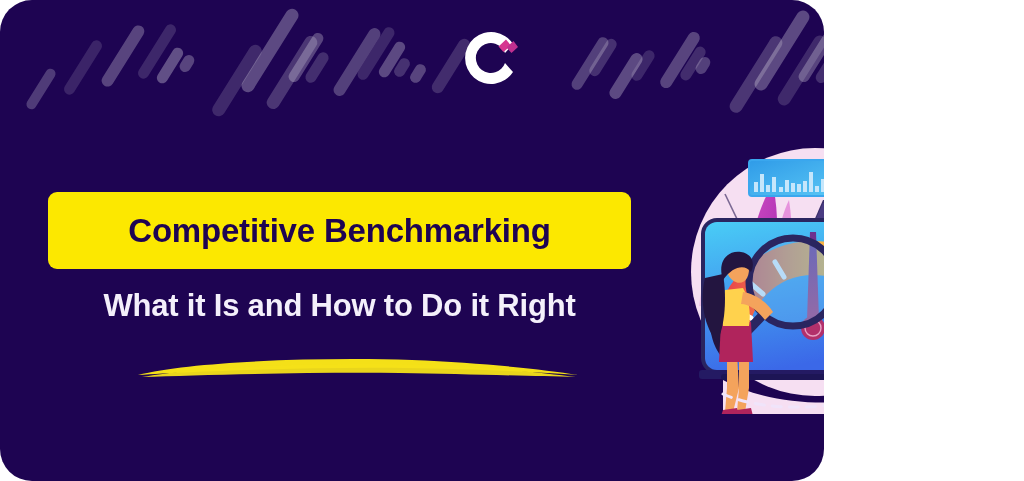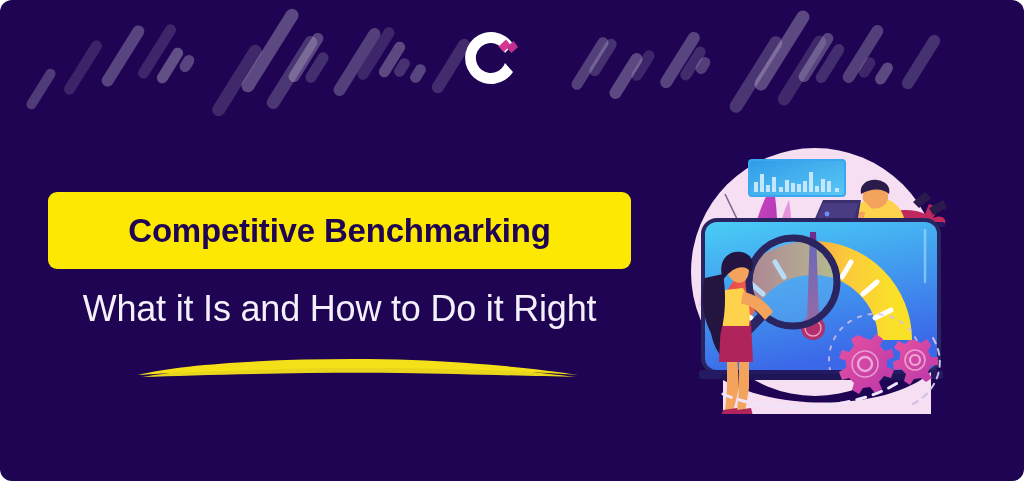--- a/index.html
+++ b/index.html
@@ -9,24 +9,24 @@
   }
   body {
     width: 1024px;
     height: 481px;
     overflow: hidden;
     font-family: "Liberation Sans", sans-serif;
   }
 
   #banner {
     position: relative;
-    width: 1024px;
+    width: 824px;
     height: 481px;
     background: #1e0452;
-    border-radius: 12px;
+    border-radius: 32px;
     overflow: hidden;
   }
 
   
   #dash-pattern {
     position: absolute;
     left: 0;
     top: 0;
     width: 1024px;
     height: 125px;
@@ -67,22 +67,22 @@
     color: #1e0452;
     letter-spacing: -0.2px;
     white-space: nowrap;
   }
   #subtitle-text {
     position: absolute;
     left: 48px;
     top: 288px;
     width: 583px;
     text-align: center;
-    font-size: 36px;
-    font-weight: normal;
+    font-size: 31px;
+    font-weight: bold;
     color: #f4f0fb;
     letter-spacing: -0.2px;
     white-space: nowrap;
   }
   #underline-stroke {
     position: absolute;
     left: 132px;
     top: 345px;
     width: 450px;
     height: 42px;

